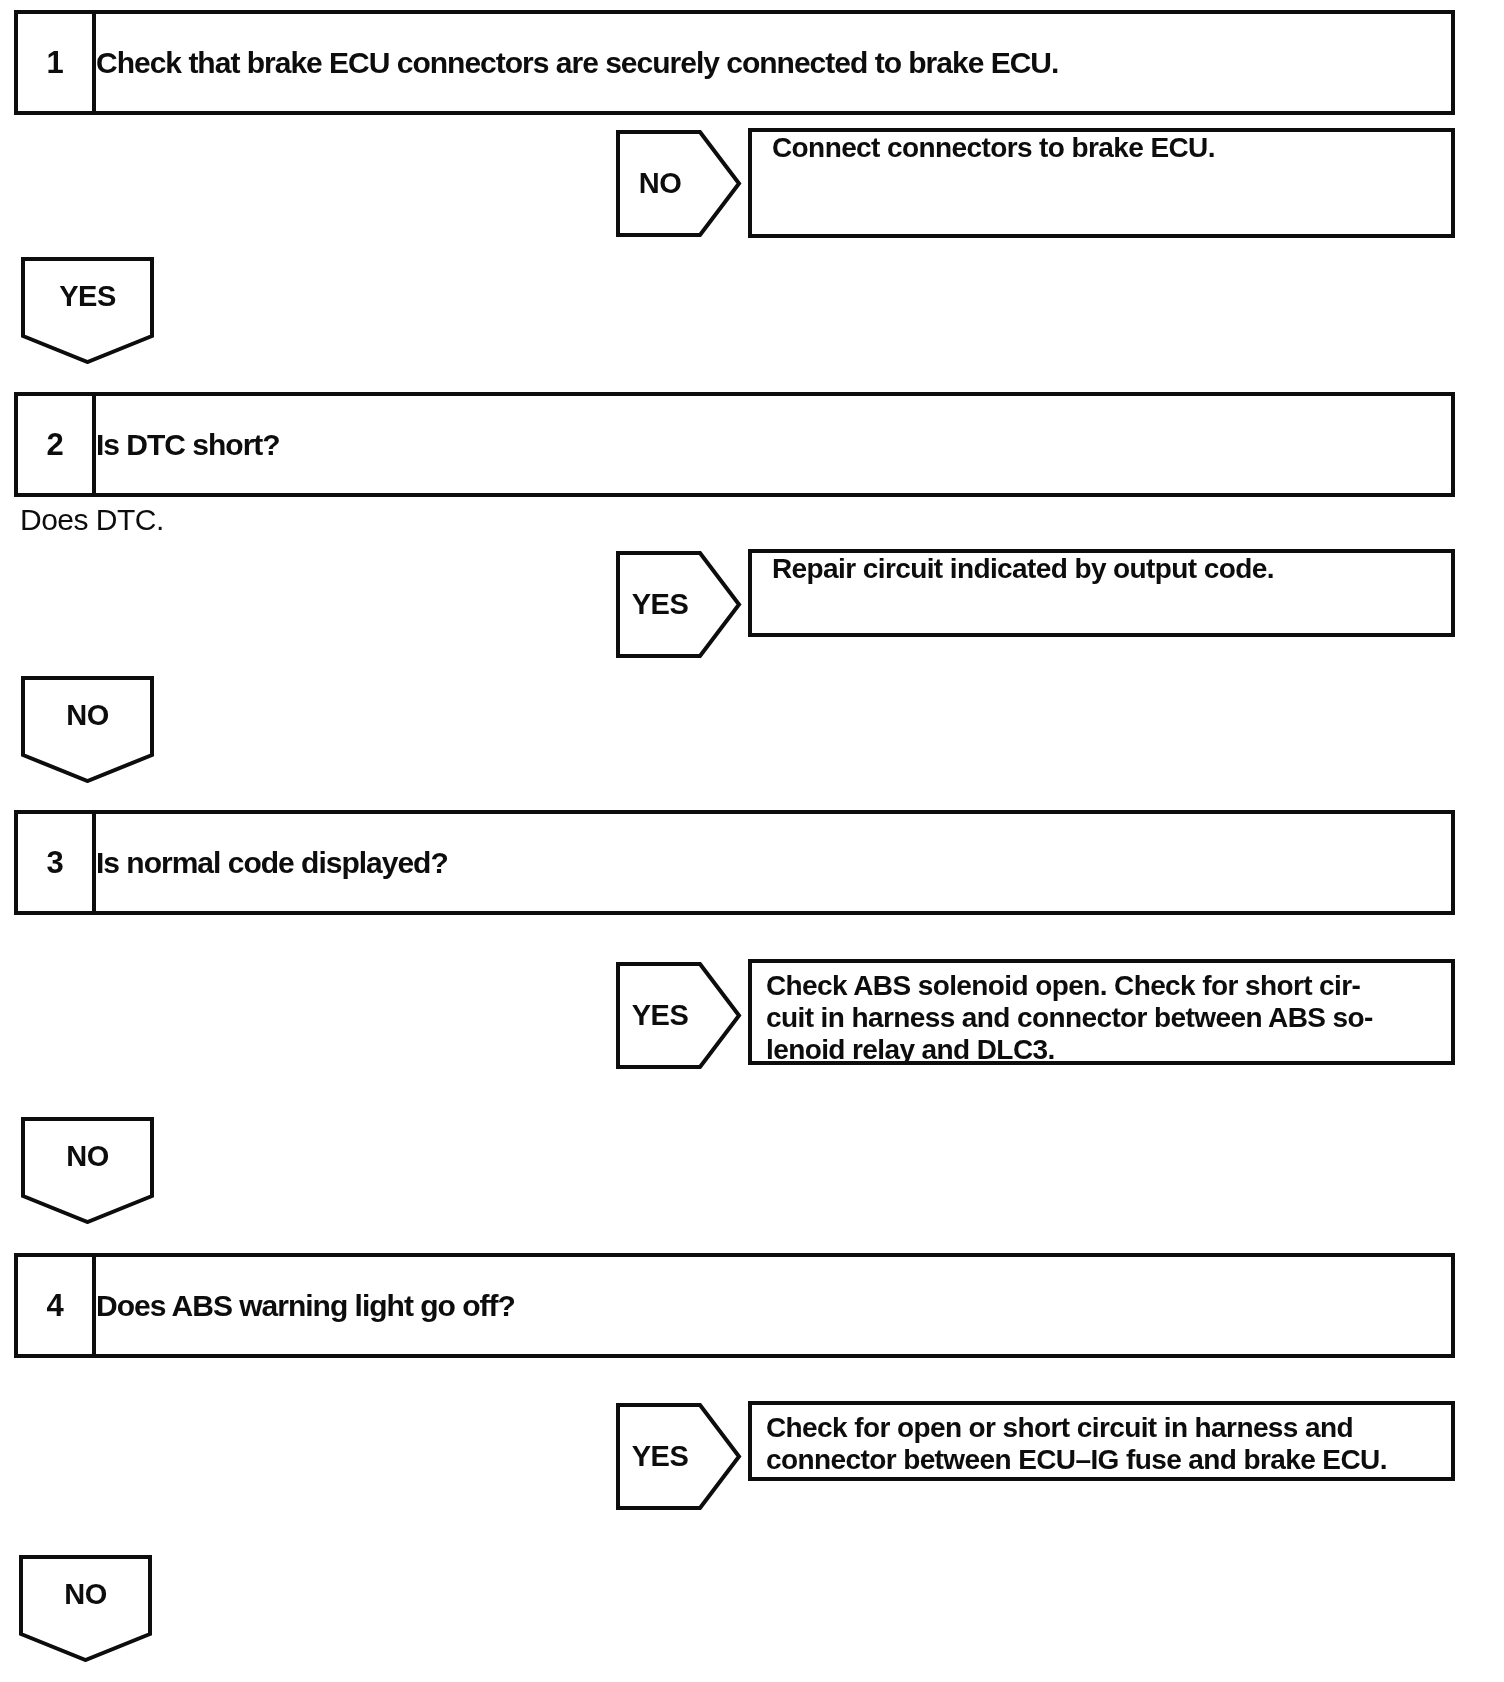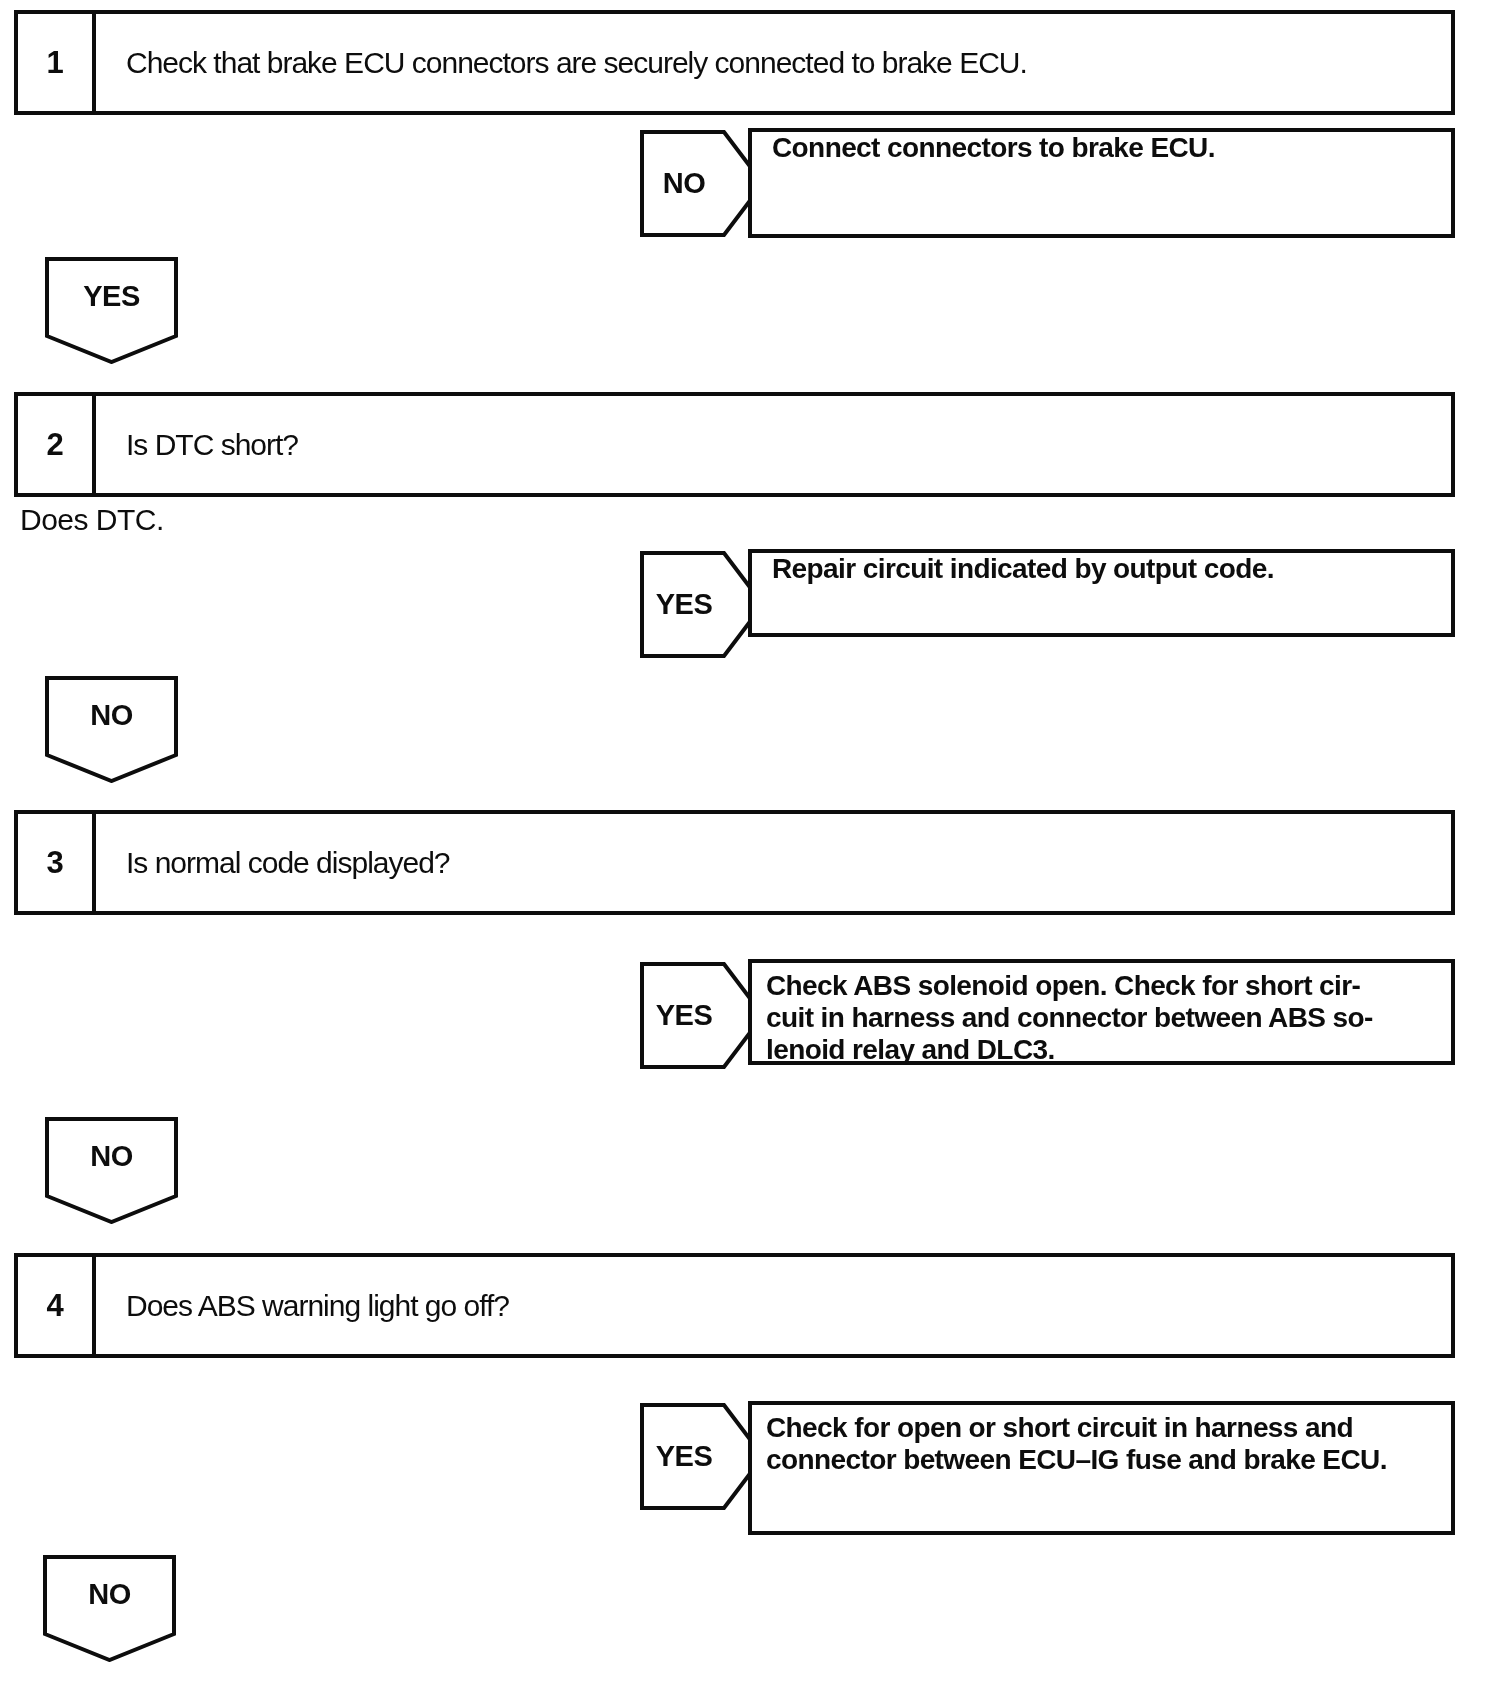--- a/index.html
+++ b/index.html
@@ -15,36 +15,36 @@
   .stepbox {
     position:absolute; left:14px; width:1441px; height:105px;
     border:4px solid #0d0d0d; background:#fff; display:flex;
   }
   .stepnum {
     width:78px; border-right:4px solid #0d0d0d;
     display:flex; align-items:center; justify-content:center;
     font-weight:bold; font-size:31px;
   }
   .stepq {
-    flex:1; display:flex; align-items:center; padding-left:30px;
-    font-weight:normal; font-size:30px; letter-spacing:-1px; white-space:nowrap;
+    flex:1; display:flex; align-items:center; 
+    font-weight:bold; font-size:30px; letter-spacing:-1px; white-space:nowrap;
   }
 
   
   .resultbox {
     position:absolute; left:748px; width:707px;
     border:4px solid #0d0d0d; background:#fff;
     font-weight:bold; font-size:28px; letter-spacing:-0.6px;
   }
   .resultbox.center { display:flex; flex-direction:column; padding-left:20px; }
   .resultbox.multi  { padding:7px 10px 0 14px; line-height:32px; }
   .resultbox .line  { white-space:nowrap; }
 
   
-  .pent { position:absolute;margin-left:24px; }
+  .pent { position:absolute; }
   .pent svg { position:absolute; left:0; top:0; }
   .pent polygon { fill:#ffffff; stroke:#0d0d0d; stroke-width:4; stroke-linejoin:miter; }
   .pent .lab {
     position:absolute; font-weight:bold; font-size:29px; letter-spacing:-0.5px;
     display:flex; align-items:center; justify-content:center;
   }
   .pent-right { width:126px; height:107px; }
   .pent-right .lab { left:0; top:0; width:88px; height:107px; }
   .pent-down { width:133px; height:107px; }
   .pent-down .lab { left:0; top:0; width:133px; height:79px; }
@@ -131,21 +131,21 @@
     <div class="stepnum">4</div>
     <div class="stepq">Does ABS warning light go off?</div>
   </div>
 
   <div class="pent pent-right" style="left:616px; top:1403px">
     <svg width="126" height="107" viewBox="0 0 126 107">
       <polygon points="2,2 84,2 123,53.5 84,105 2,105"></polygon>
     </svg>
     <div class="lab">YES</div>
   </div>
-  <div class="resultbox multi" style="top:1401px; height:134px">
+  <div class="resultbox multi" style="top:1401px; height:80px">
     <div class="line">Check for open or short circuit in harness and</div>
     <div class="line">connector between ECU–IG fuse and brake ECU.</div>
   </div>
 
   <div class="pent pent-down" style="left:19px; top:1555px">
     <svg width="133" height="107" viewBox="0 0 133 107">
       <polygon points="2,2 131,2 131,79 66.5,105 2,79"></polygon>
     </svg>
     <div class="lab">NO</div>
   </div>

